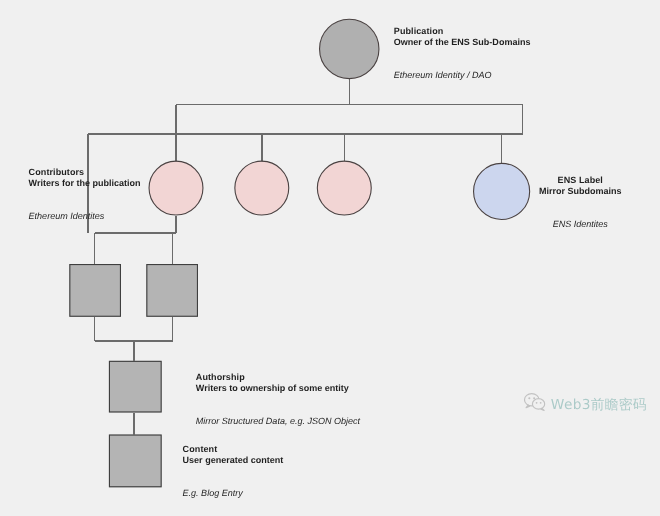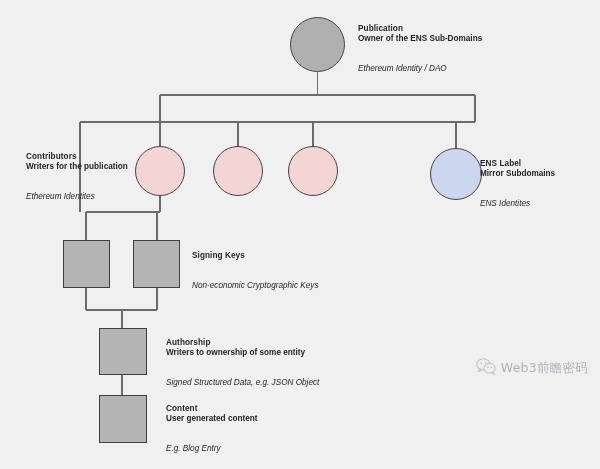--- a/index.html
+++ b/index.html
@@ -63,21 +63,21 @@
     position: absolute;
     right: 12px;
     bottom: 14px;
     display: flex;
     align-items: center;
     gap: 5px;
     opacity: .30;
   }
   #watermark .wm-text {
     font-size: 12.5px;
-    color: #0f172a;
+    color: #0f766e;
     font-family: "DejaVu Sans", sans-serif;
     letter-spacing: .02em;
   }
   #watermark .wm-icon { display: block; }
 </style>
 </head>
 <body>
 
 <div id="diagram-root">
 
@@ -134,35 +134,33 @@
     <span class="l-sub">Owner of the ENS Sub-Domains</span>
     <span class="l-italic">Ethereum Identity / DAO</span>
   </div>
 
   <div class="label" style="left:26px; top:152px;">
     <span class="l-title">Contributors</span>
     <span class="l-sub">Writers for the publication</span>
     <span class="l-italic">Ethereum Identites</span>
   </div>
 
-  <div class="label" style="left:480px; top:159px;">
+  <div class="label" style="left:490px; top:159px;text-align:center;">
     <span class="l-title">ENS Label</span>
     <span class="l-sub">Mirror Subdomains</span>
     <span class="l-italic">ENS Identites</span>
   </div>
 
   <div class="label" style="left:192px; top:251px;">
-    <span class="l-title">Signing Keys</span>
-    <span class="l-italic">Non-economic Cryptographic Keys</span>
   </div>
 
-  <div class="label" style="left:166px; top:338px;">
+  <div class="label" style="left:178px; top:338px;">
     <span class="l-title">Authorship</span>
     <span class="l-sub">Writers to ownership of some entity</span>
-    <span class="l-italic">Signed Structured Data, e.g. JSON Object</span>
+    <span class="l-italic">Mirror Structured Data, e.g. JSON Object</span>
   </div>
 
   <div class="label" style="left:166px; top:404px;">
     <span class="l-title">Content</span>
     <span class="l-sub">User generated content</span>
     <span class="l-italic">E.g. Blog Entry</span>
   </div>
 
   <div id="watermark">
     <span class="wm-icon">

